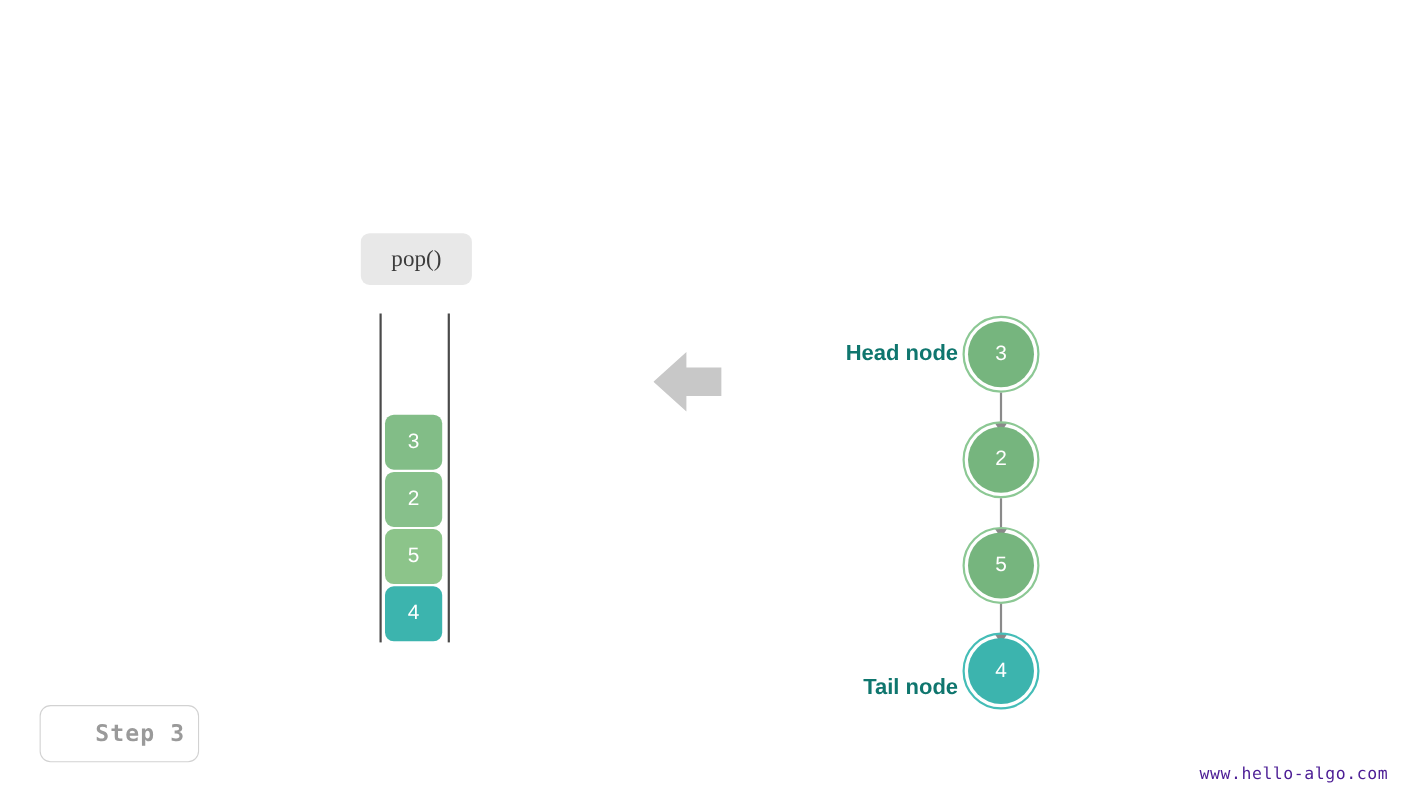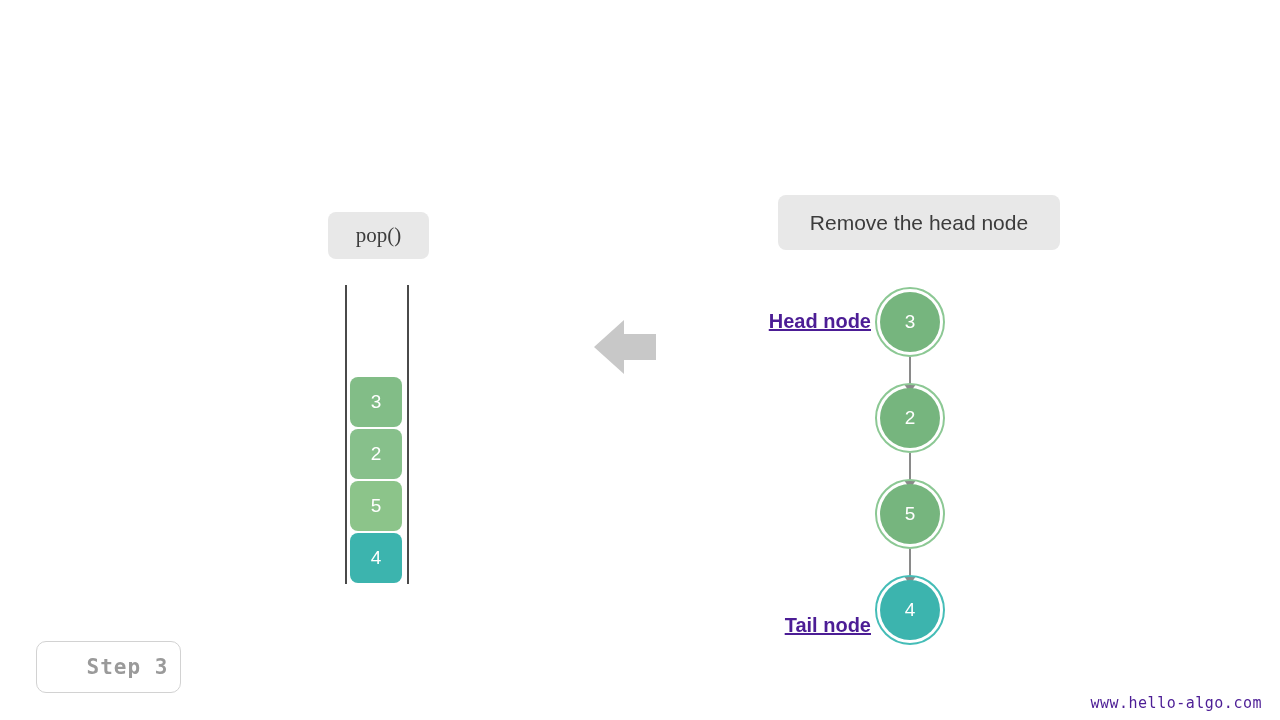--- a/index.html
+++ b/index.html
@@ -164,25 +164,24 @@
     height: 0;
     border-left: 6px solid transparent;
     border-right: 6px solid transparent;
     border-top: 9px solid #8a8a8a;
   }
 
   .node-tag {
     position: absolute;
     font-size: 20px;
     font-weight: bold;
-    color: #4c1d95;
+    color: #0f766e;
     text-align: right;
     font-family: "Liberation Sans", sans-serif;
     white-space: nowrap;
-    text-decoration: underline;
   }
   .tag-head { left: 620px; top: 310px; width: 251px; }
   .tag-tail { left: 620px; top: 614px; width: 251px; }
 
   
   .step-badge {
     position: absolute;
     left: 36px;
     top: 641px;
     width: 145px;
@@ -213,21 +212,20 @@
     letter-spacing: 0.5px;
   }
 </style>
 </head>
 <body>
 
 <div class="stage">
 
   <div class="pill pill-op">pop()</div>
 
-  <div class="pill pill-action">Remove the head node</div>
 
   <div class="stack-wrap">
     <div class="stack-rail left"></div>
     <div class="stack-rail right"></div>
     <div class="stack-cells">
       <div class="cell" style="background:#82bd87">
           <span>3</span>
         </div>
       <div class="cell" style="background:#87c08b">
           <span>2</span>

